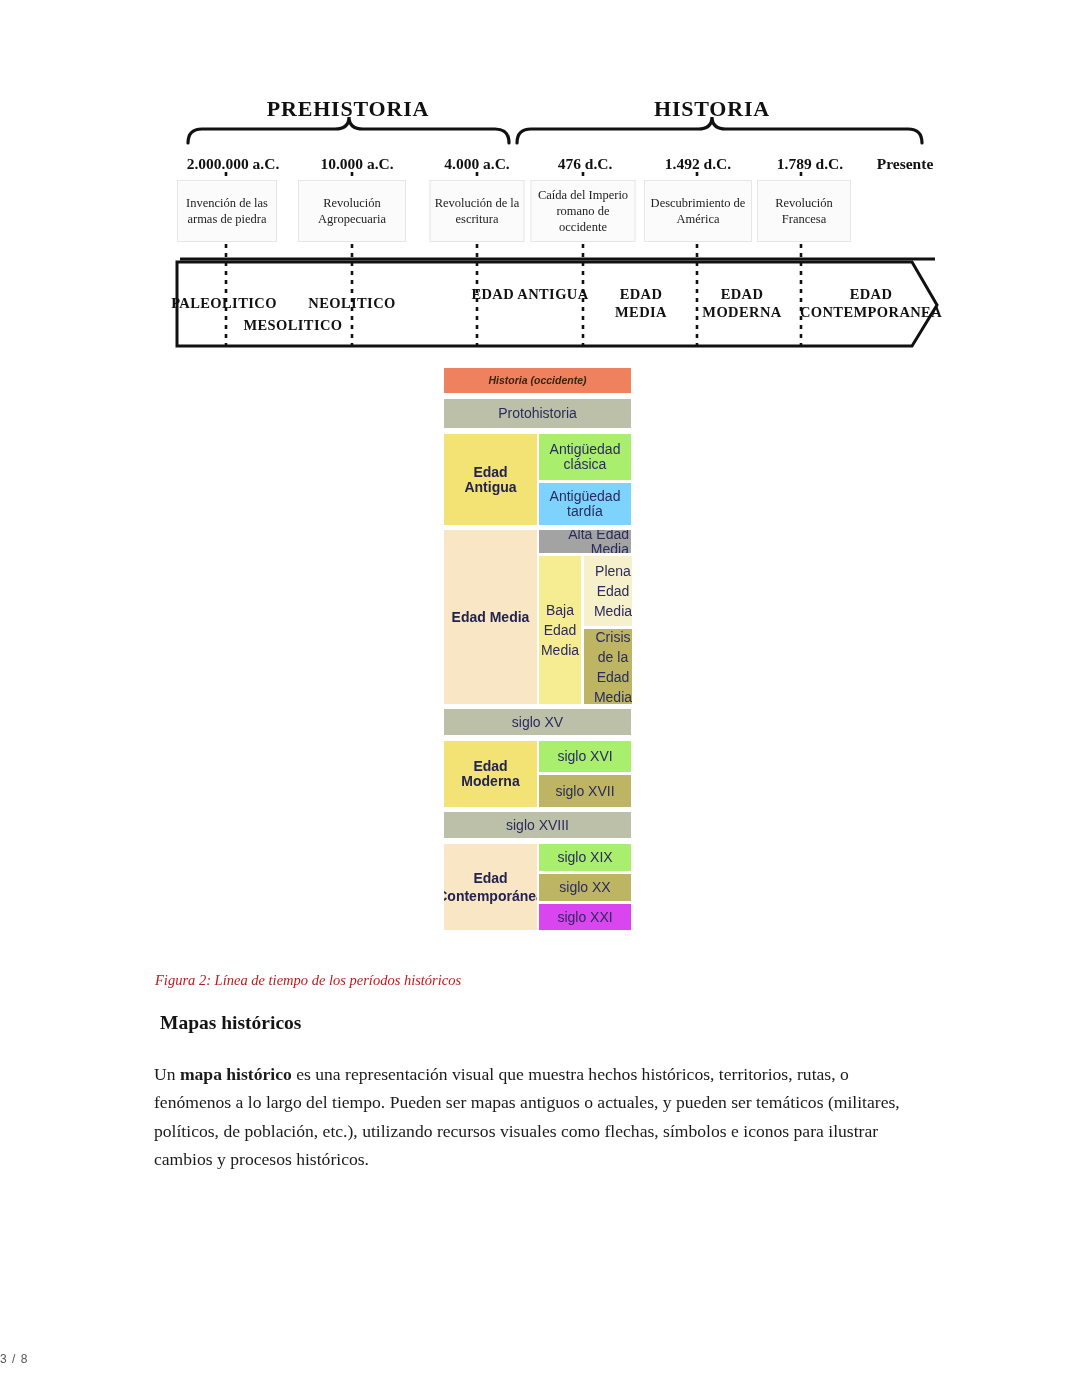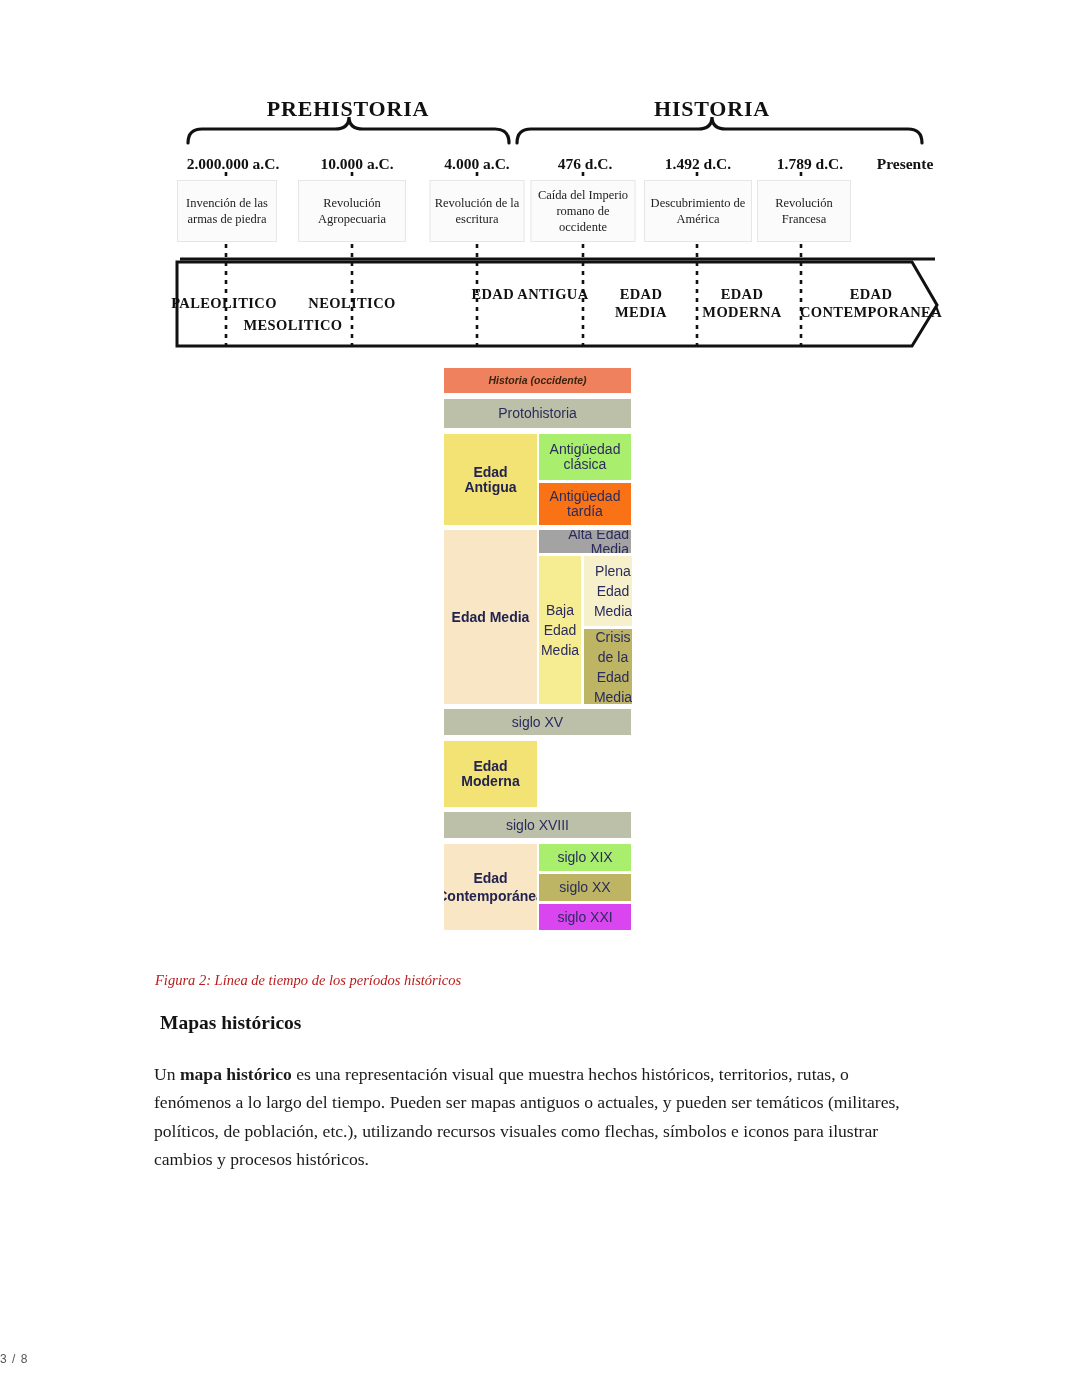--- a/index.html
+++ b/index.html
@@ -203,40 +203,44 @@
   </div>
 
   <div class="f2-row" style="left:0; top:31px; width:189px; height:31px;">
     <div class="f2-cell" style="width:189px; height:31px; background:#BCC0A8;">Protohistoria</div>
   </div>
 
   <div class="f2-row" style="left:0; top:66px; width:189px; height:93px;">
     <div class="f2-cell f2-major" style="width:95px; height:93px; background:#F3E274;">Edad Antigua</div>
     <div style="width:94px; height:93px; position:relative;">
       <div class="f2-cell" style="position:absolute; left:0; top:0; width:94px; height:48px; background:#AAEE6E;">Antigüedad clásica</div>
-      <div class="f2-cell" style="position:absolute; left:0; top:49px; width:94px; height:44px; background:#f97316;">Antigüedad tardía</div>
+      <div class="f2-cell" style="position:absolute; left:0; top:49px; width:94px; height:44px; background:#7dd3fc;">Antigüedad tardía</div>
     </div>
   </div>
 
   <div class="f2-row" style="left:0; top:162px; width:189px; height:176px;">
     <div class="f2-cell f2-major" style="width:95px; height:176px; background:#F9E6C4;">Edad Media</div>
     <div style="width:94px; height:176px; position:relative;">
       <div class="f2-cell" style="position:absolute; left:0; top:0; width:94px; height:25px; background:#a3a3a3;text-align:right;">Alta Edad Media</div>
       <div class="f2-cell" style="position:absolute; left:0; top:26px; width:44px; height:150px; background:#F6EC92; line-height:20px;">Baja Edad Media</div>
       <div class="f2-cell" style="position:absolute; left:45px; top:26px; width:60px; height:72px; background:#F6F0CB; line-height:20px; justify-content:flex-end;">Plena Edad Media</div>
       <div class="f2-cell" style="position:absolute; left:45px; top:99px; width:60px; height:77px; background:#BDB464; line-height:20px; justify-content:flex-end;">Crisis de la Edad Media</div>
     </div>
   </div>
 
   <div class="f2-row" style="left:0; top:341px; width:189px; height:28px;">
     <div class="f2-cell" style="width:189px; height:28px; background:#BCC0A8;">siglo XV</div>
   </div>
 
   <div class="f2-row" style="left:0; top:373px; width:189px; height:68px;">
     <div class="f2-cell f2-major" style="width:95px; height:68px; background:#F3E274;">Edad Moderna</div>
+    <div style="width:94px; height:68px; position:relative;">
+      <div class="f2-cell" style="position:absolute; left:0; top:0; width:94px; height:33px; background:#AAEE6E;">siglo XVI</div>
+      <div class="f2-cell" style="position:absolute; left:0; top:34px; width:94px; height:34px; background:#BDB464;">siglo XVII</div>
+    </div>
   </div>
 
   <div class="f2-row" style="left:0; top:444px; width:189px; height:28px;">
     <div class="f2-cell" style="width:189px; height:28px; background:#BCC0A8;">siglo XVIII</div>
   </div>
 
   <div class="f2-row" style="left:0; top:476px; width:189px; height:88px;">
     <div class="f2-cell f2-major" style="width:95px; height:88px; background:#F9E6C4; line-height:18px;">Edad Contemporánea</div>
     <div style="width:94px; height:88px; position:relative;">
       <div class="f2-cell" style="position:absolute; left:0; top:0; width:94px; height:29px; background:#AAEE6E;">siglo XIX</div>

